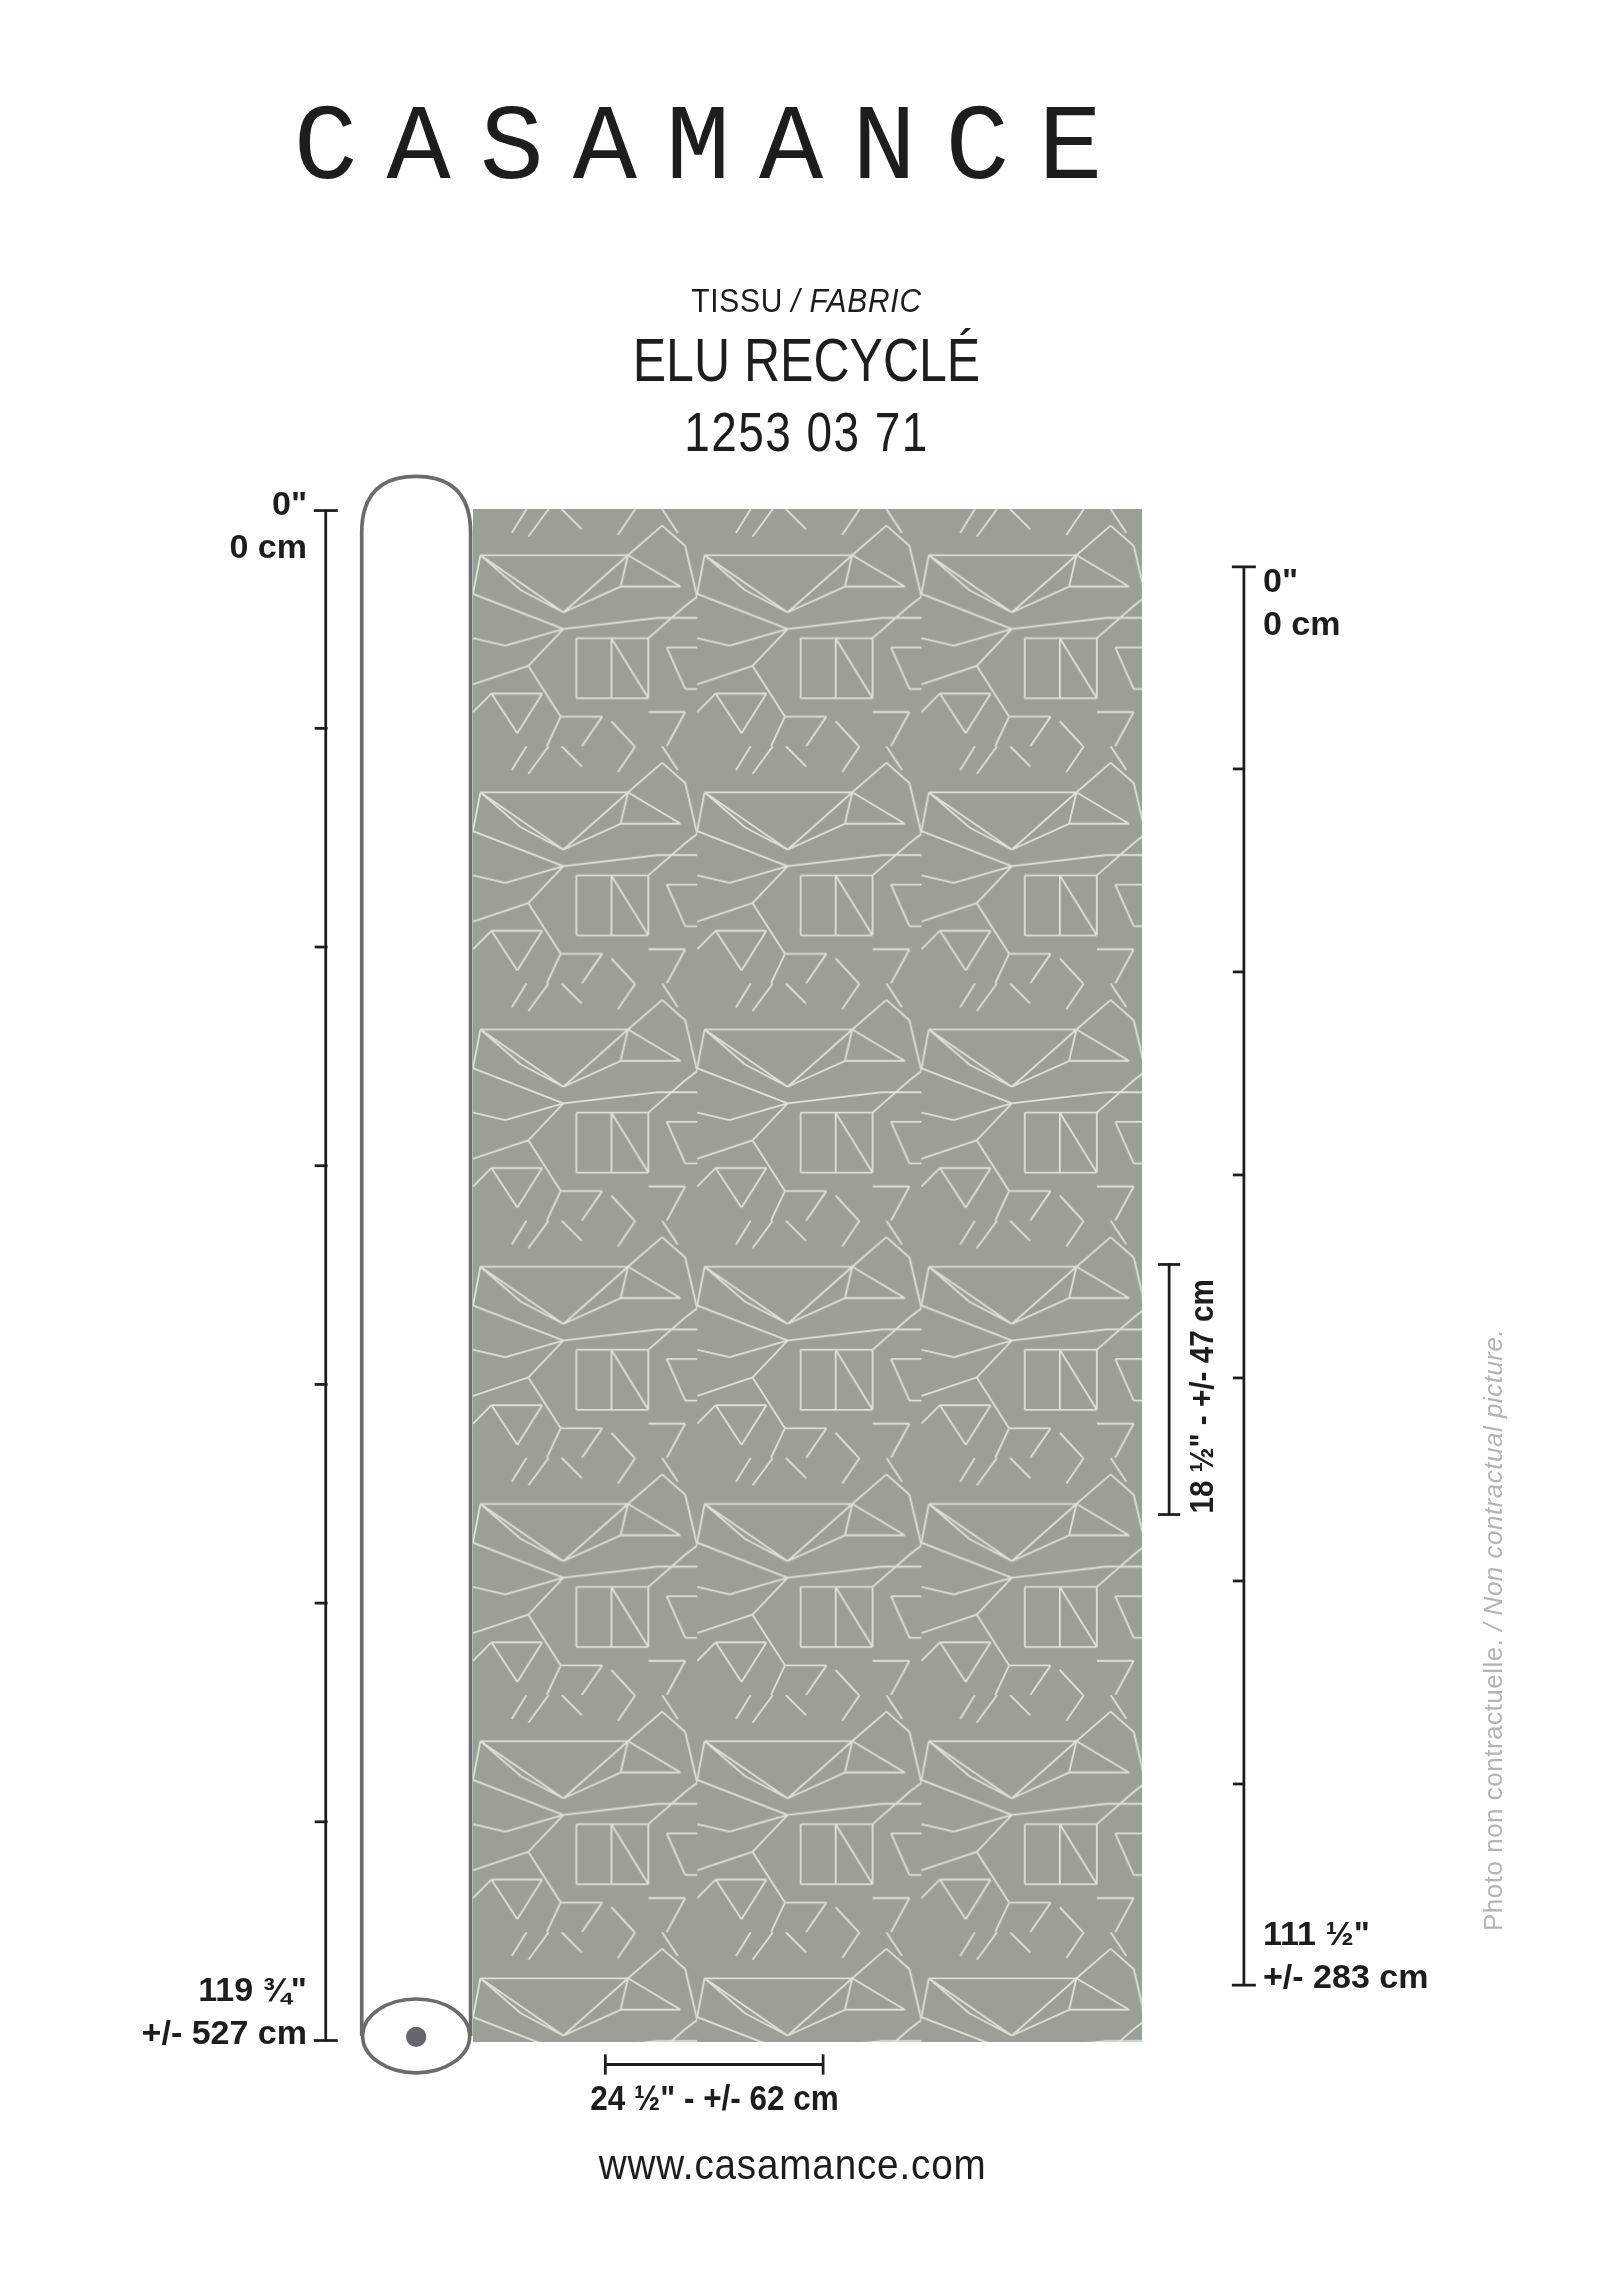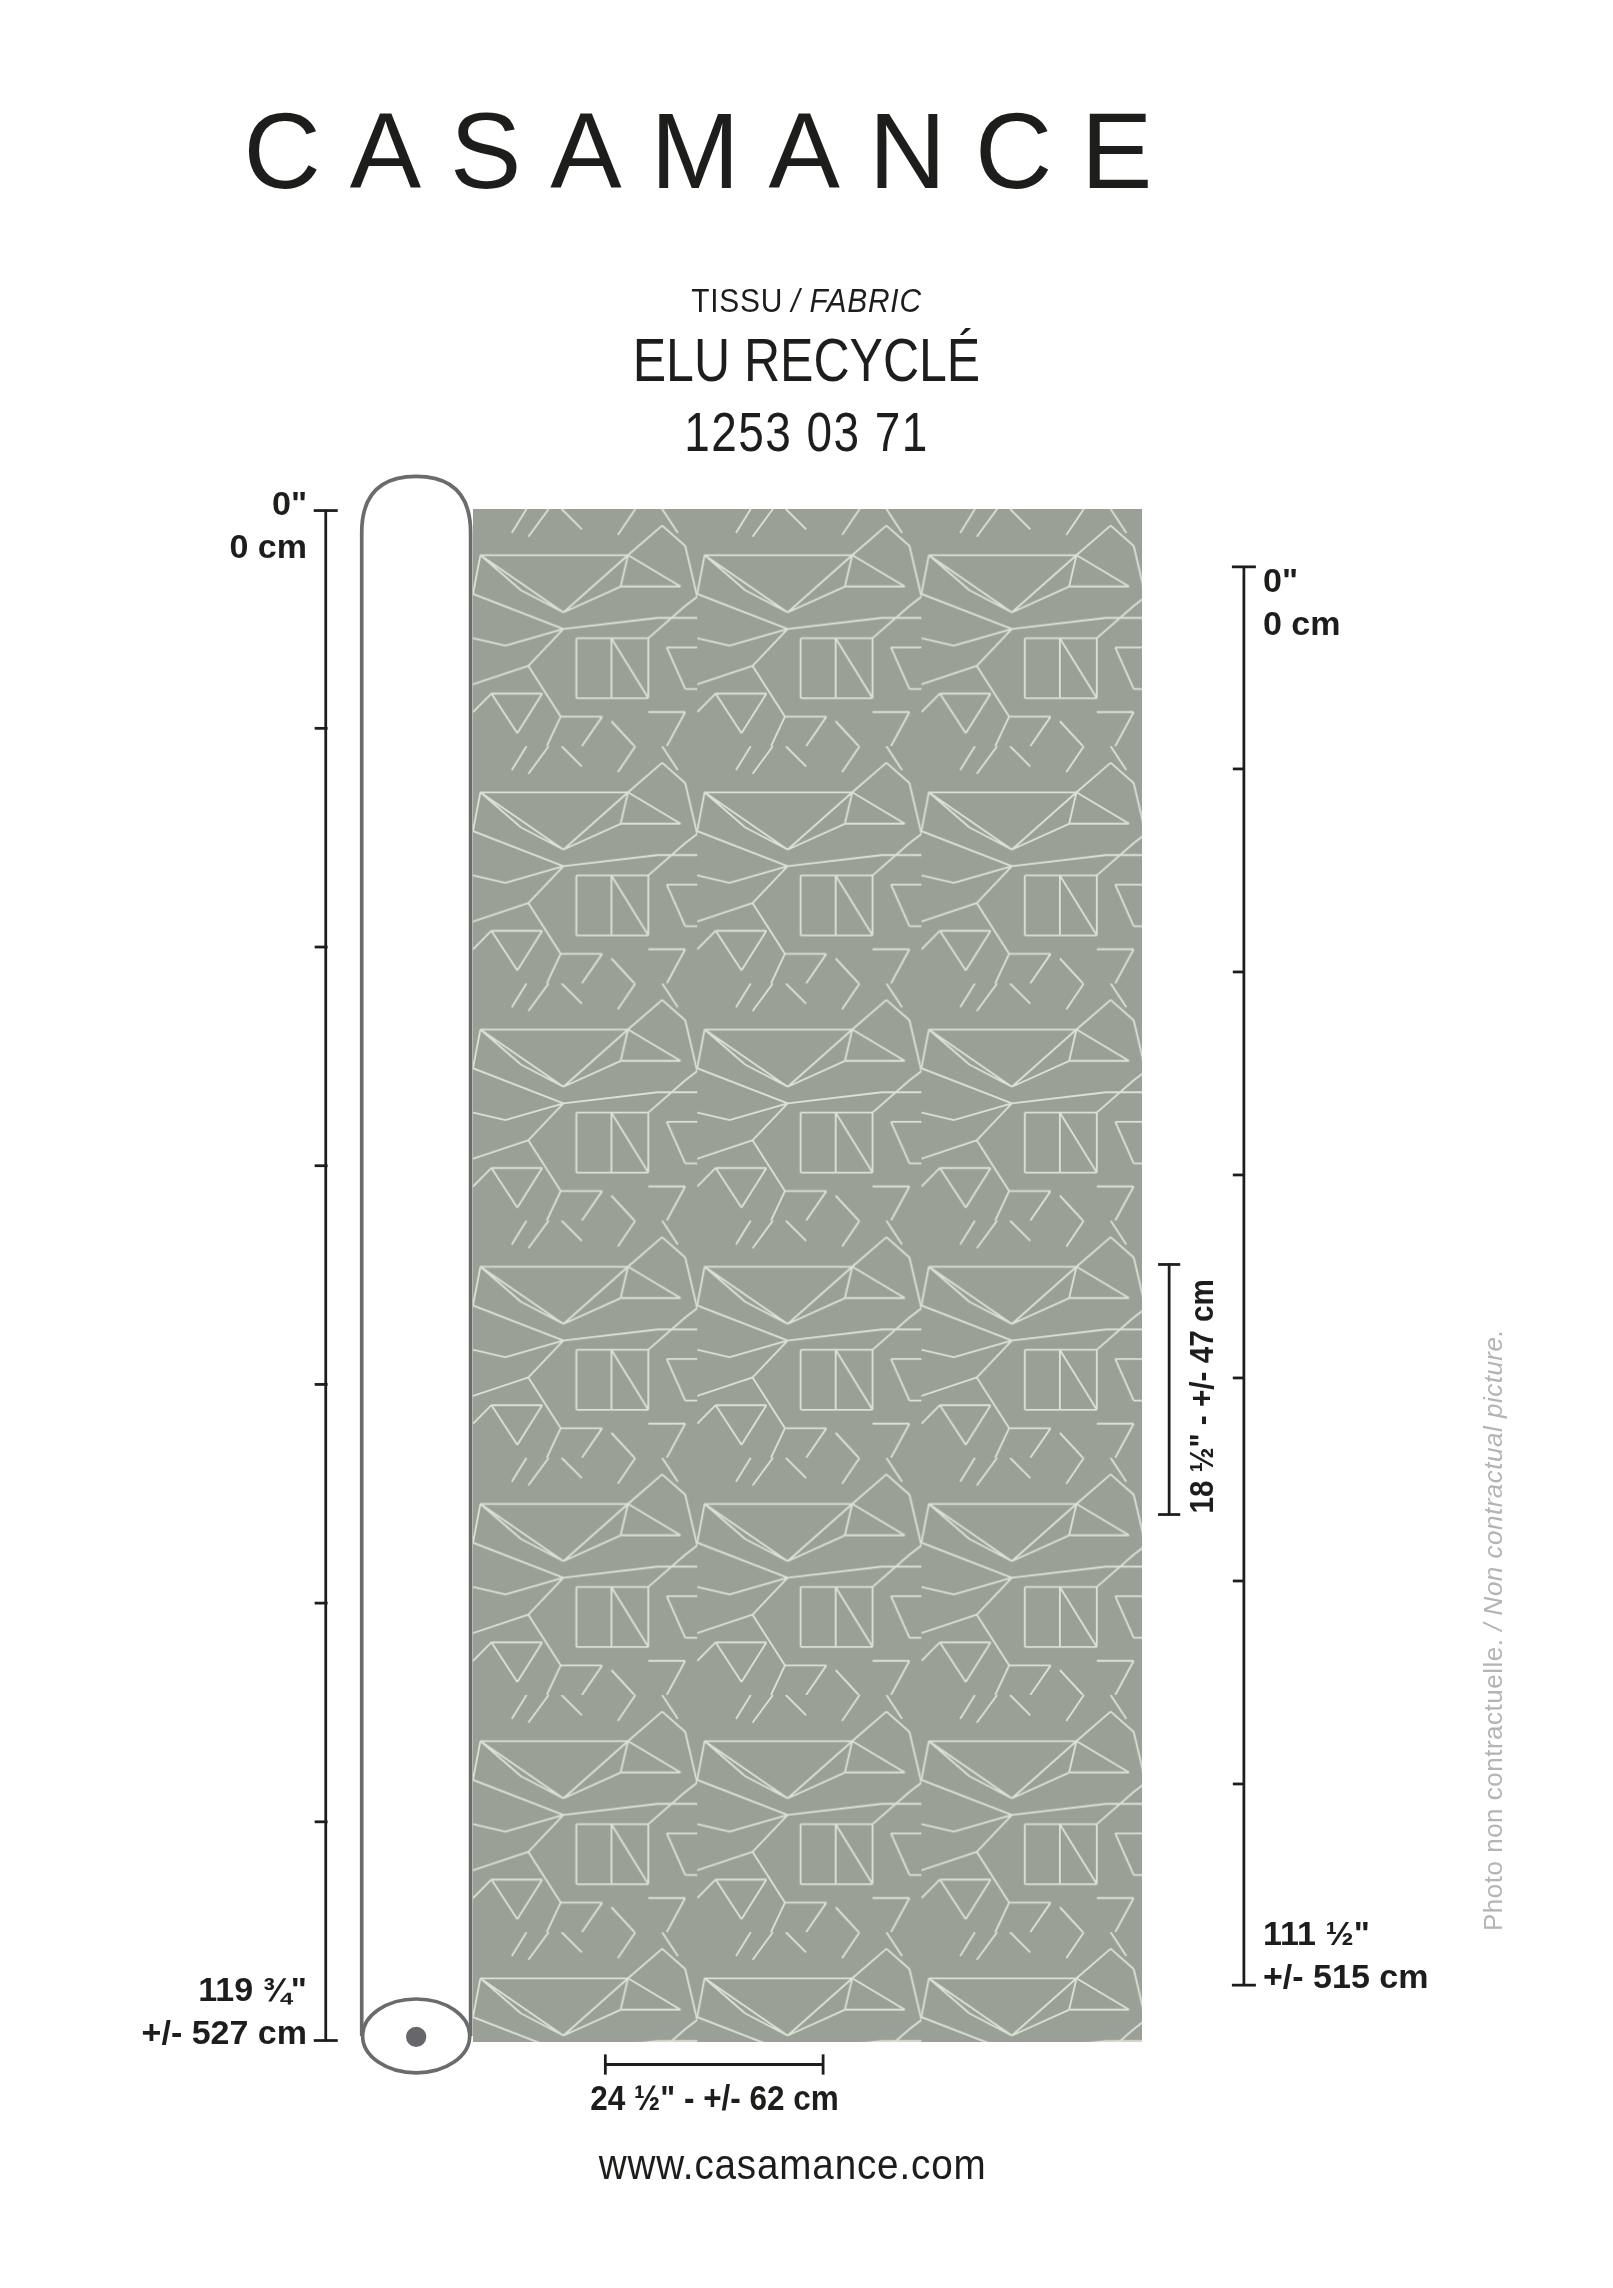--- a/index.html
+++ b/index.html
@@ -19,20 +19,21 @@
     background:#ffffff;
     overflow:hidden;
   }
   
   .brand{
     position:absolute;top:89px;left:0;width:1396px;
     text-align:center;
     font-size:107px;font-weight:500;letter-spacing:0.27em;
     text-indent:0.27em; 
     white-space:nowrap;
+    font-family:Liberation Mono, monospace;
   }
   .subtitle{
     position:absolute;top:281px;left:0;width:1613px;
     text-align:center;font-size:34px;font-weight:500;letter-spacing:0.9px;
     transform:scaleX(0.88);transform-origin:center;
     white-space:nowrap;
   }
   .subtitle em{font-style:italic;margin-left:9.2px;}
   .product-name{
     position:absolute;top:325px;left:0;width:1613px;
@@ -182,21 +183,21 @@
     <div>+/- 527 cm</div>
   </div>
 
   <div class="lbl" style="left:1263px;top:559px;">
     <div>0"</div>
     <div>0 cm</div>
   </div>
 
   <div class="lbl" style="left:1263px;top:1912px;">
     <div>111 ½"</div>
-    <div>+/- 515 cm</div>
+    <div>+/- 283 cm</div>
   </div>
 
   <div class="rot-label">18 ½" - +/- 47 cm</div>
 
   <div class="bottom-label">24 ½" - +/- 62 cm</div>
 
   <div class="note">
     <span>Photo non contractuelle.</span>
     <em>/ Non contractual picture.</em>
   </div>

